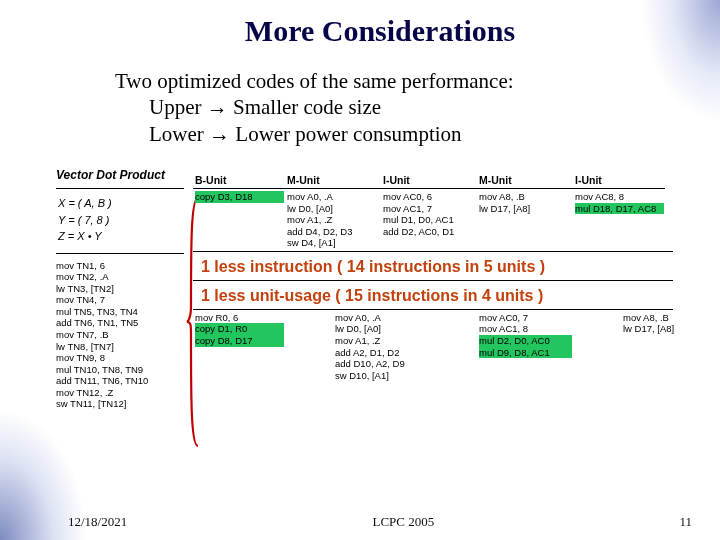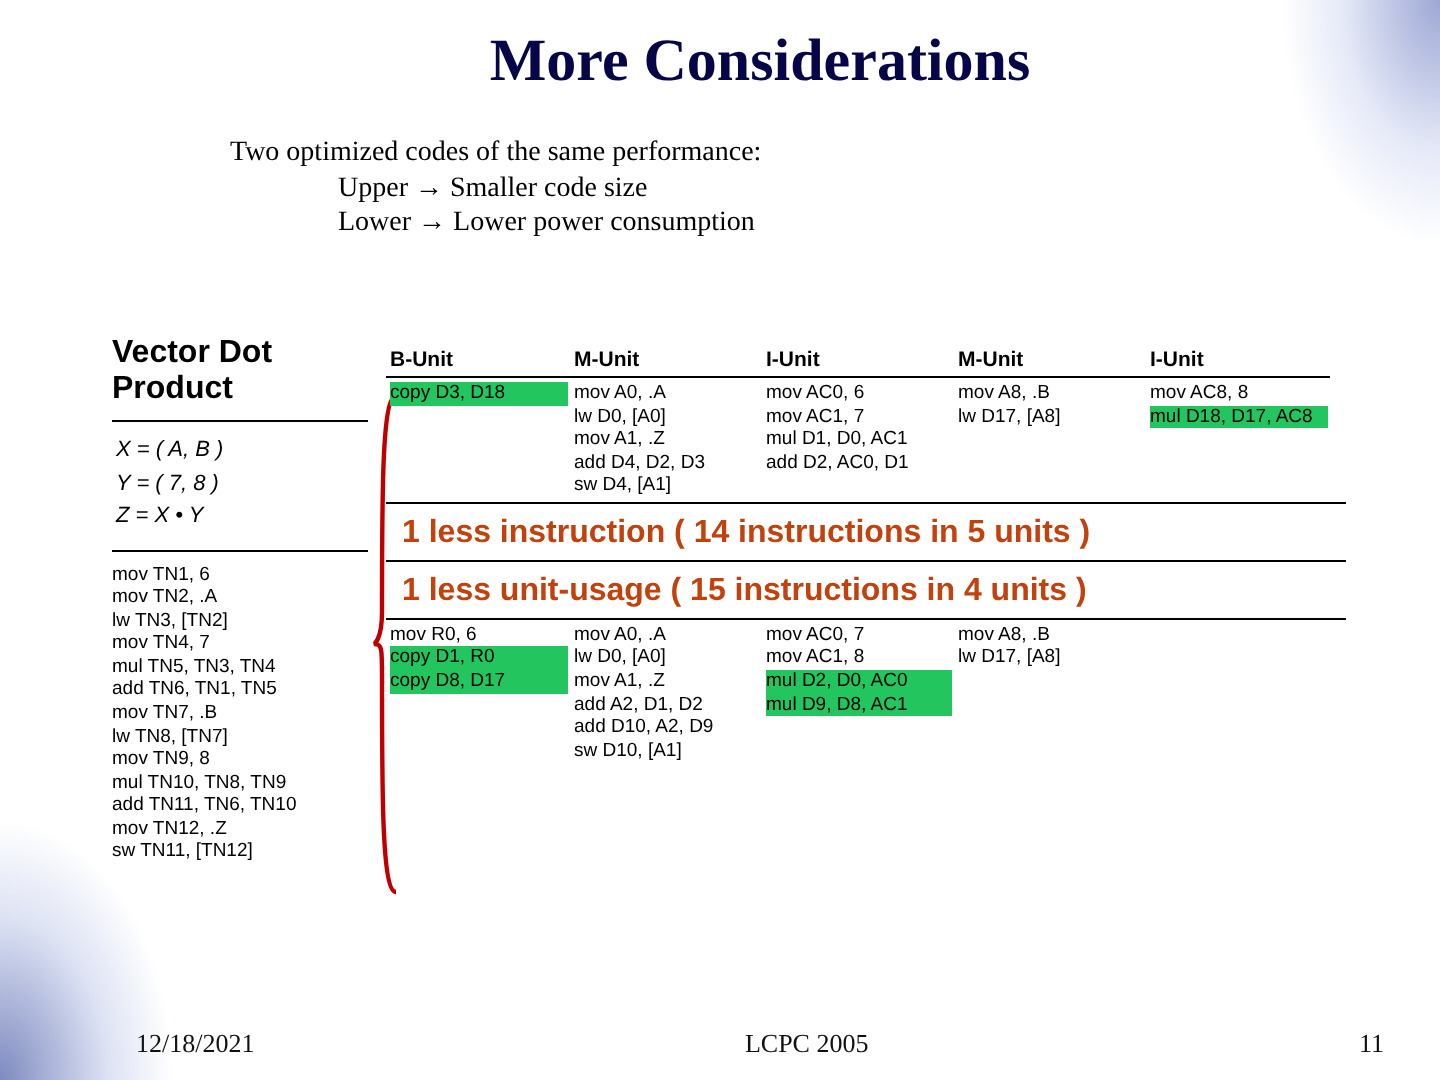--- a/index.html
+++ b/index.html
@@ -28,39 +28,39 @@
   .title {
     text-align: center;
     font-size: 30px;
     font-weight: bold;
     color: #050547;
     padding-top: 14px;
     padding-left: 40px;
   }
   .intro {
     margin: 20px 0 0 115px;
-    font-size: 14px;
+    font-size: 21px;
     color: #000;
     line-height: 1.25;
   }
-  .intro .sub { margin-left: 54px; }
+  .intro .sub { margin-left: 34px; }
   .figure {
     position: absolute;
     left: 56px; top: 168px;
     width: 618px; height: 310px;
     font-family: Arial, Helvetica, sans-serif;
     font-size: 10px;
     color: #000;
   }
   .vdp {
     position: absolute;
     left: 0; top: 0;
     width: 128px;
   }
-  .vdp-title { font-weight: bold; font-size: 16px; margin-bottom: 6px; }
+  .vdp-title { font-weight: bold; font-size: 12px; margin-bottom: 6px; font-style: italic; }
   .vdp-math { font-style: italic; font-size: 11px; line-height: 1.5; padding: 2px 0 6px 2px; }
   .vdp .hr { border-top: 0.8px solid #000; margin: 2px 0 4px; }
   .vdp-code { font-size: 9.5px; line-height: 1.22; padding-top: 2px; }
   .cols {
     position: absolute;
     left: 137px; top: 6px;
     width: 480px;
   }
   .col-head {
     display: grid;
@@ -182,21 +182,21 @@
       <div>
         <div>mov AC8, 8</div>
           <div></div>
         <div class="hlr">mul D18, D17, AC8</div>
       </div>
     </div>
 
     <div class="banner">1 less instruction ( 14 instructions in 5 units )</div>
     <div class="banner" style="border-top:0.8px solid #000;">1 less unit-usage ( 15 instructions in 4 units )</div>
 
-    <div class="tbl" style="border-top:0.8px solid #000;">
+    <div class="tbl" style="border-top:0.8px solid #000;gap:48px;">
       <div>
         <div>mov R0, 6</div>
         <div class="hlr">copy D1, R0</div>
         <div class="hlr">copy D8, D17</div>
       </div>
       <div>
         <div>mov A0, .A</div>
           <div>lw D0, [A0]</div>
           <div>mov A1, .Z</div>
         <div>add A2, D1, D2</div>

